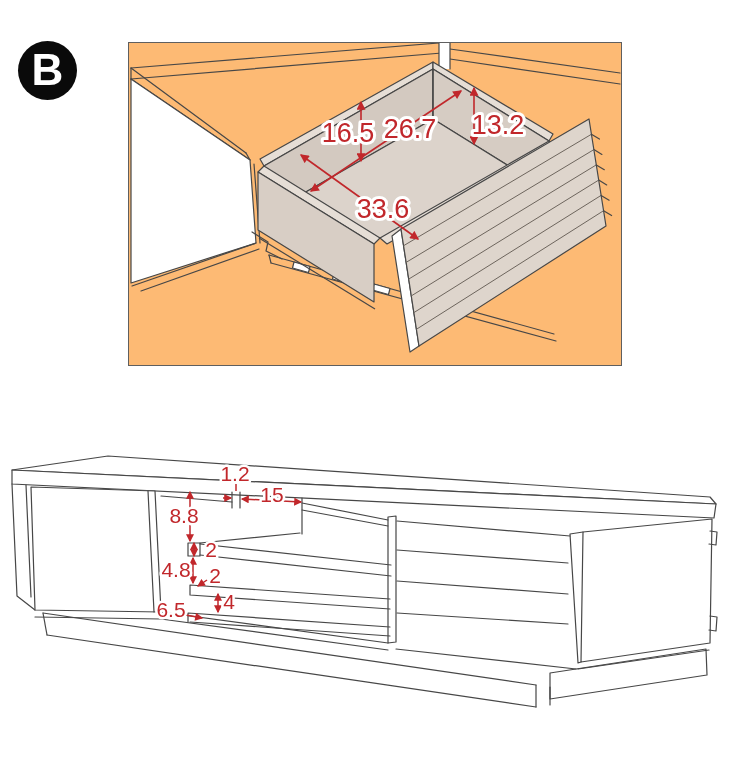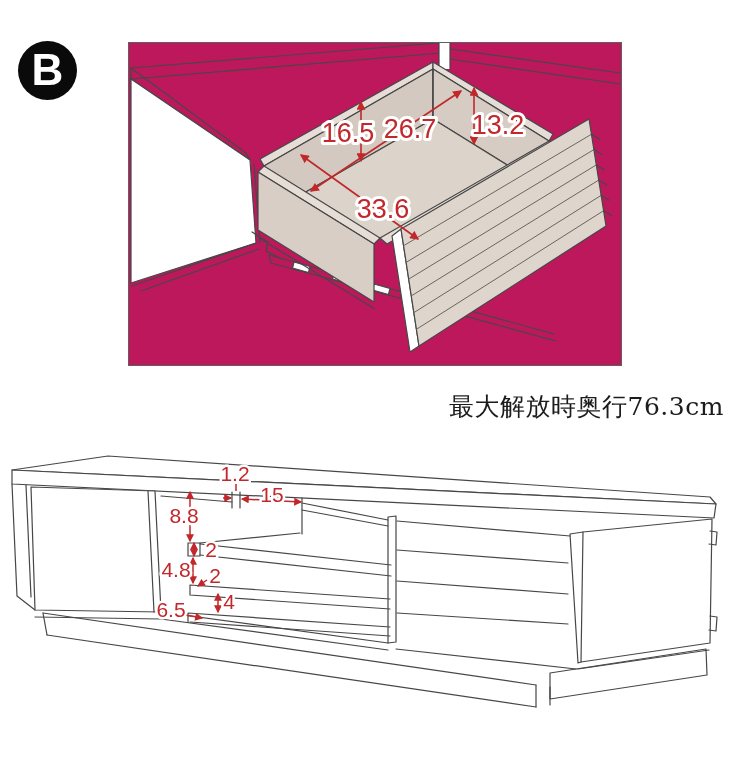--- a/index.html
+++ b/index.html
@@ -3,21 +3,21 @@
 <meta charset="utf-8">
 <style>
   html,body{margin:0;padding:0;background:#fff;}
   #stage{position:relative;width:750px;height:781px;background:#ffffff;overflow:hidden;
          font-family:"Liberation Sans",sans-serif;}
   #badge{position:absolute;left:18px;top:41px;width:59px;height:59px;border-radius:50%;
          background:#0a0a0a;display:flex;align-items:center;justify-content:center;}
   #badge span{color:#ffffff;font-size:44px;font-weight:bold;line-height:1;
               font-family:"Liberation Sans",sans-serif;transform:translateY(-1px);}
   #drawerBox{position:absolute;left:128px;top:42px;width:492px;height:322px;
-             border:1px solid #5f5f5f;background:#be185d;}
+             border:1px solid #5f5f5f;background:#fdba74;}
   #caption{position:absolute;left:449px;top:390px;font-family:"DejaVu Serif","Liberation Serif",serif;
            font-size:25px;color:#1c1c1c;white-space:nowrap;letter-spacing:0.5px;}
   #standWrap{position:absolute;left:0;top:446px;width:750px;height:311px;}
   svg{display:block;}
   svg text{font-family:"Liberation Sans",sans-serif;}
   .dim{fill:#c1272b;paint-order:stroke;stroke:#ffffff;stroke-linejoin:round;}
   .dimBig{font-size:27px;stroke-width:6px;font-weight:500;}
   .dimSm{font-size:21px;stroke-width:5px;font-weight:500;}
   .ln{fill:none;stroke:#474747;stroke-width:1.2;stroke-linejoin:round;stroke-linecap:round;}
   .lnThin{fill:none;stroke:#6d655d;stroke-width:1;}
@@ -109,21 +109,20 @@
         <path class="red" d="M345,45 L345,101" marker-start="url(#arA)" marker-end="url(#arA)"></path>
         <path class="red" d="M172,112 L289,196" marker-start="url(#arA)" marker-end="url(#arA)"></path>
         <text class="dim dimBig" x="219" y="99" text-anchor="middle">16.5</text>
         <text class="dim dimBig" x="281" y="95" text-anchor="middle">26.7</text>
         <text class="dim dimBig" x="369" y="91" text-anchor="middle">13.2</text>
         <text class="dim dimBig" x="254" y="175" text-anchor="middle">33.6</text>
       </g>
     </svg>
   </div>
 
-  <div id="caption">最大解放時奥行76.3cm</div>
 
   <div id="standWrap">
     <svg width="750" height="311" viewBox="0 0 750 311">
       <defs>
         <marker id="arB" viewBox="0 0 10 10" refX="8.5" refY="5" markerWidth="9" markerHeight="8" markerUnits="userSpaceOnUse" orient="auto-start-reverse">
           <path d="M0,0 L10,5 L0,10 Z" fill="#c1272b"></path>
         </marker>
       </defs>
 
       <g>

